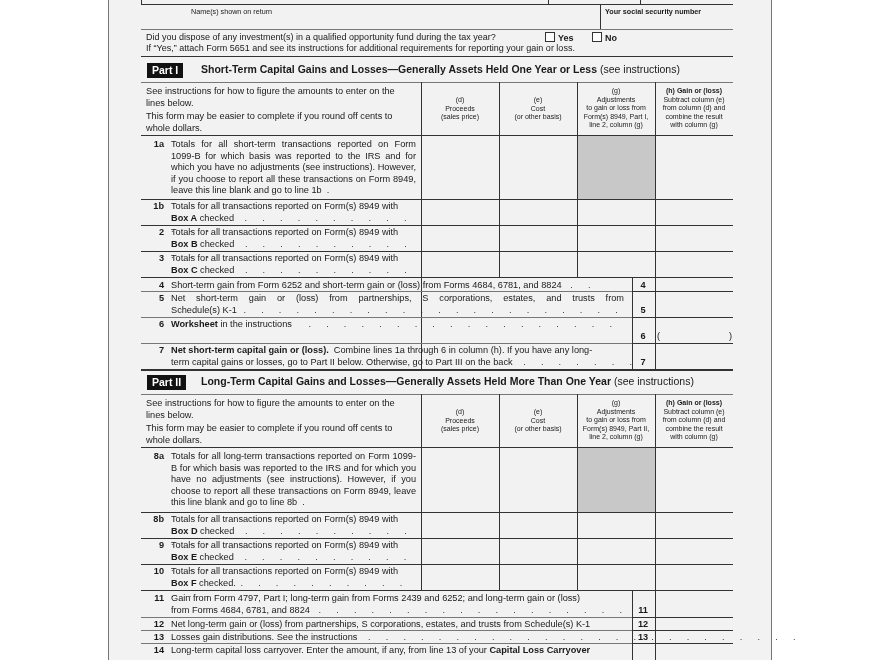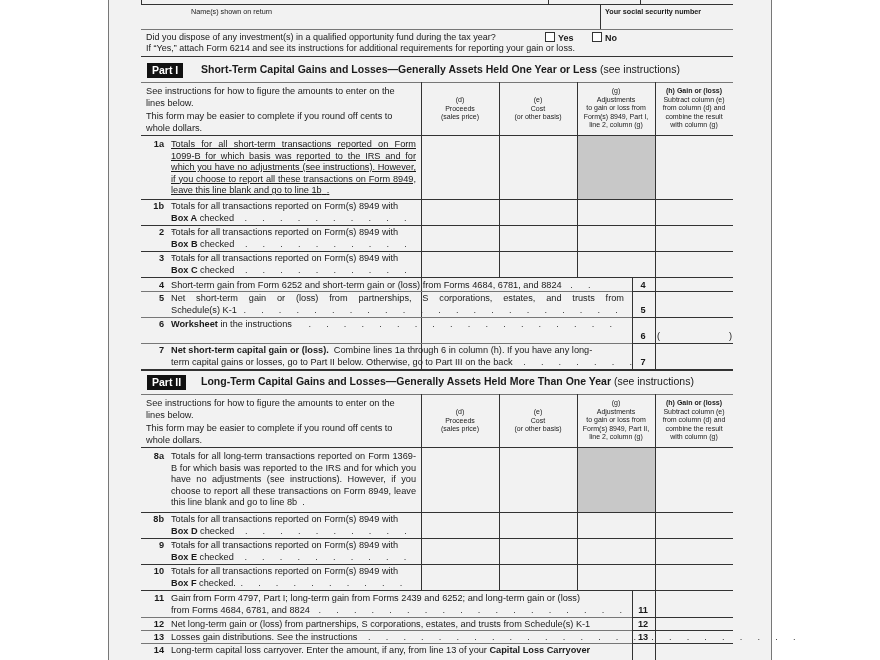--- a/index.html
+++ b/index.html
@@ -47,21 +47,21 @@
 
 <div class="abs small" style="left:146px; top:32px; white-space:nowrap;text-align:center;">
   <span>Did you dispose of any investment(s) in a qualified opportunity fund during the tax year?</span>
 </div>
 <div class="abs small" style="left:545px; top:32px; white-space:nowrap;">
   <span class="cb"></span><b>Yes</b>
 </div>
 <div class="abs small" style="left:592px; top:32px; white-space:nowrap;">
   <span class="cb"></span><b>No</b>
 </div>
-<div class="abs small" style="left:146px; top:43px; white-space:nowrap;">If “Yes,” attach Form 6214 and see its instructions for additional requirements for reporting your gain or loss.</div>
+<div class="abs small" style="left:146px; top:43px; white-space:nowrap;">If “Yes,” attach Form 5651 and see its instructions for additional requirements for reporting your gain or loss.</div>
 <div class="hline" style="left:141px; top:56px; width:592px;"></div>
 
 <div class="part-tag" style="left:147px; top:63px;">Part I</div>
 <div class="part-title" style="left:201px; top:62px;">
   <span>Short-Term Capital Gains and Losses—Generally Assets Held One Year or Less</span>
   <span class="norm">(see instructions)</span>
 </div>
 <div class="hline light" style="left:141px; top:82px; width:592px;"></div>
 
 <div class="abs desc" style="left:146px; top:86px; width:270px;">
@@ -94,21 +94,21 @@
 <div class="colhead" style="left:655px; top:87px; width:78px;">
   <div style="font-weight:bold;">(h) Gain or (loss)</div>
   <div>Subtract column (e)</div>
   <div>from column (d) and</div>
   <div>combine the result</div>
   <div>with column (g)</div>
 </div>
 <div class="hline" style="left:141px; top:135px; width:592px;"></div>
 
 <div class="lineno" style="left:144px; top:139px;">1a</div>
-<div class="abs desc" style="left:171px; top:139px; width:245px; text-align:justify;text-decoration:underline;">
+<div class="abs desc" style="left:171px; top:139px; width:245px; text-align:justify;">
   <span>Totals for all short-term transactions reported on Form 1099-B for which basis was reported to the IRS and for which you have no adjustments (see instructions). However, if you choose to report all these transactions on Form 8949, leave this line blank and go to line 1b</span>&nbsp;&nbsp;<span>.</span>
 </div>
 <div class="cell" style="left:422px; top:136px; width:77px; height:63px;"></div>
 <div class="cell" style="left:500px; top:136px; width:77px; height:63px;"></div>
 <div class="cell" style="left:656px; top:136px; width:77px; height:63px;"></div>
 <div class="hline" style="left:141px; top:199px; width:592px;"></div>
 
 <div class="lineno" style="left:144px; top:201px;">1b</div>
 <div class="abs desc" style="left:171px; top:201px; width:245px;">
   <div>Totals for all transactions reported on Form(s) 8949 with</div>
@@ -221,21 +221,21 @@
   <div style="font-weight:bold;">(h) Gain or (loss)</div>
   <div>Subtract column (e)</div>
   <div>from column (d) and</div>
   <div>combine the result</div>
   <div>with column (g)</div>
 </div>
 <div class="hline" style="left:141px; top:447px; width:592px;"></div>
 
 <div class="lineno" style="left:144px; top:451px;">8a</div>
 <div class="abs desc" style="left:171px; top:451px; width:245px; text-align:justify;">
-  <span>Totals for all long-term transactions reported on Form 1369-B for which basis was reported to the IRS and for which you have no adjustments (see instructions). However, if you choose to report all these transactions on Form 8949, leave this line blank and go to line 8b</span>&nbsp;&nbsp;<span>.</span>
+  <span>Totals for all long-term transactions reported on Form 1099-B for which basis was reported to the IRS and for which you have no adjustments (see instructions). However, if you choose to report all these transactions on Form 8949, leave this line blank and go to line 8b</span>&nbsp;&nbsp;<span>.</span>
 </div>
 <div class="cell" style="left:422px; top:448px; width:77px; height:64px;"></div>
 <div class="cell" style="left:500px; top:448px; width:77px; height:64px;"></div>
 <div class="cell" style="left:656px; top:448px; width:77px; height:64px;"></div>
 <div class="hline" style="left:141px; top:512px; width:592px;"></div>
 
 <div class="lineno" style="left:144px; top:514px;">8b</div>
 <div class="abs desc" style="left:171px; top:514px; width:245px;">
   <div>Totals for all transactions reported on Form(s) 8949 with</div>
   <div><b>Box D</b> <span>checked</span> <span class="dots" style="margin-left:8px;">. . . . . . . . . . . . .</span></div>

